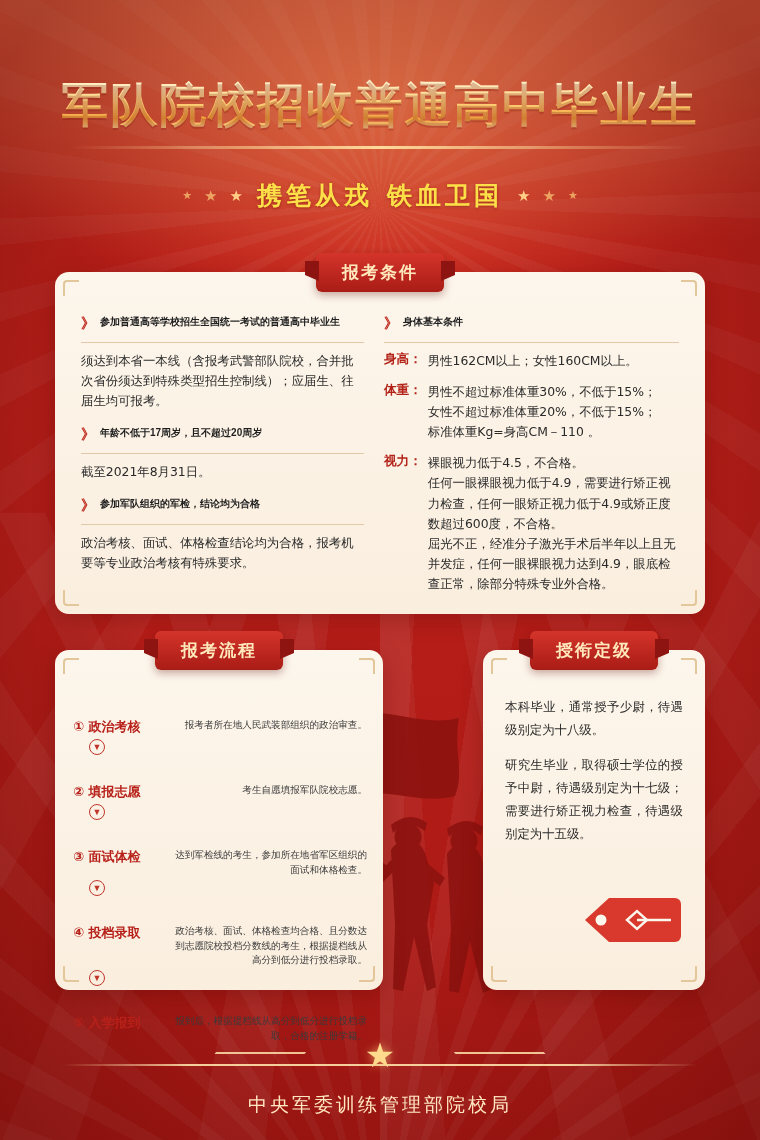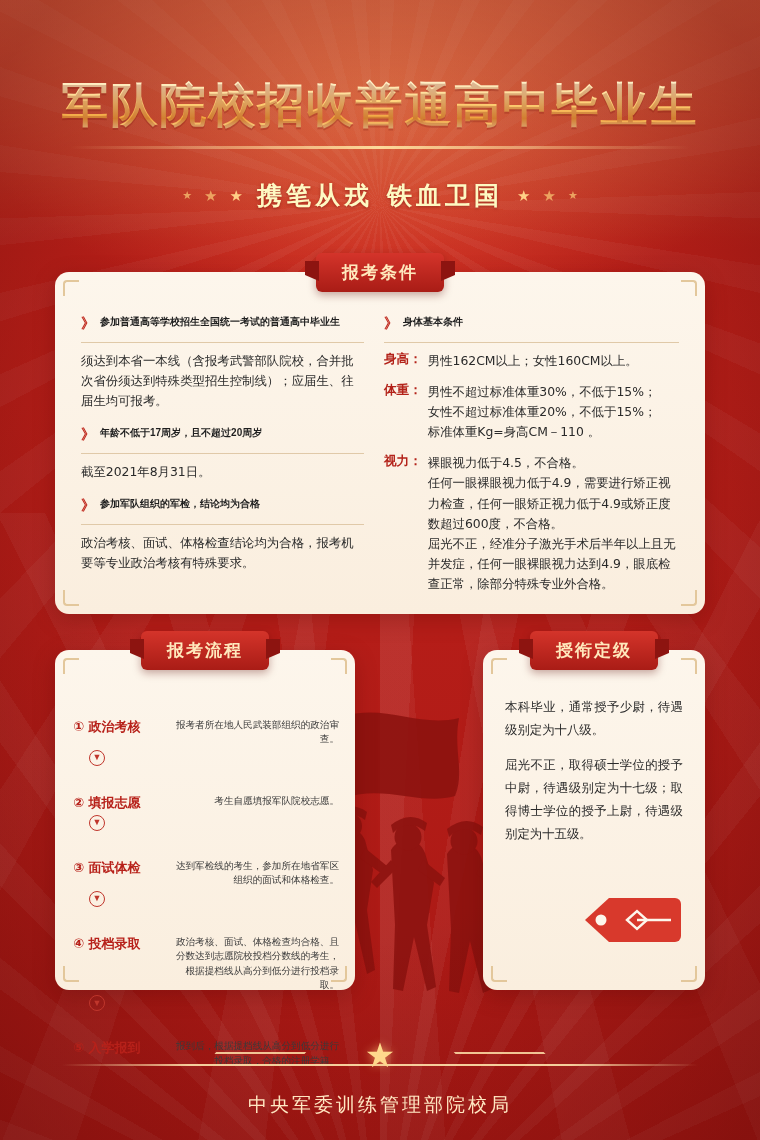--- a/index.html
+++ b/index.html
@@ -55,21 +55,21 @@
   }
   .title-underline {
     margin: 14px auto 0; width: 620px; height: 3px;
     background: linear-gradient(90deg, rgba(255,220,150,0) 0%, rgba(255,225,160,.95) 50%, rgba(255,220,150,0) 100%);
   }
   .subtitle-row {
     margin-top: 30px; display: flex; align-items: center; justify-content: center; gap: 14px;
   }
   .subtitle {
     font-family: "DejaVu Sans", sans-serif;
-    font-size: 25px; font-weight: bold; color: #fef9c3; letter-spacing: 4px;
+    font-size: 25px; font-weight: bold; color: #fde047; letter-spacing: 4px;
     text-shadow: 0 1px 3px rgba(110,12,8,.5);
   }
   .star-run { display:flex; gap:12px; align-items:center; }
   .star-glyph { color: #ffcf86; font-size: 15px; }
   .star-glyph.dim { color: #f3b46a; opacity:.85; }
   .star-glyph.small { font-size: 11px; }
 
   
   .silhouette {
     position: absolute; bottom: 122px; left: 50%; transform: translateX(-50%);
@@ -125,21 +125,21 @@
     font-family: "DejaVu Sans", sans-serif;
     font-size: 12.4px; color: #2a2a2a; line-height: 1.62;
   }
   .kv { display: flex; gap: 6px; margin-bottom: 11px; }
   .kv .k { font-weight: bold; color: #b32219; font-size: 12.6px; white-space: nowrap;
            font-family:Liberation Serif, serif; }
   .kv .v { font-size: 12.4px; color: #2a2a2a; line-height: 1.62; font-family:"DejaVu Sans", sans-serif;}
   .block { margin-bottom: 14px; }
 
   
-  #card-process { top: 650px; left: 55px; width: 300px; height: 340px; }
+  #card-process { top: 650px; left: 55px; width: 328px; height: 340px; }
   .steps { padding: 40px 16px 10px 18px; }
   .step { display: flex; gap: 8px; align-items: flex-start; margin-top: 28px; }
   .step-name {
     font-family: "DejaVu Sans", sans-serif;
     font-weight: bold; font-size: 13px; color: #b7211a; white-space: nowrap; width: 86px;
     line-height: 1.4;
   }
   .step-desc {
     font-family: "DejaVu Sans", sans-serif;
     font-size: 9.6px; color: #3a3a3a; line-height: 1.5; flex: 1; text-align: right;
@@ -371,21 +371,21 @@
 
 <div class="card" id="card-rank">
   <div class="card-corner cc-tl"></div>
   <div class="card-corner cc-tr"></div>
   <div class="card-corner cc-bl"></div>
   <div class="card-corner cc-br"></div>
   <div class="ribbon">授衔定级</div>
 
   <div class="rank-body">
     <div class="rank-p">本科毕业，通常授予少尉，待遇级别定为十八级。</div>
-    <div class="rank-p">屈光不正，取得硕士学位的授予中尉，待遇级别定为十七级；取得博士学位的授予上尉，待遇级别定为十五级。</div>
+    <div class="rank-p">研究生毕业，取得硕士学位的授予中尉，待遇级别定为十七级；需要进行矫正视力检查，待遇级别定为十五级。</div>
   </div>
 
   <div class="tag-deco">
     <svg width="104" height="56" viewBox="0 0 104 56" aria-hidden="true">
       <path d="M30 6 H96 a6 6 0 0 1 6 6 v32 a6 6 0 0 1 -6 6 H30 L6 28 Z" fill="#d8392c"></path>
       <circle cx="22" cy="28" r="5.5" fill="#fdf6ec"></circle>
       <path d="M48 28 l10 -9 10 9 -10 9 Z" fill="none" stroke="#fdf6ec" stroke-width="2.4"></path>
       <path d="M58 28 H92" stroke="#fdf6ec" stroke-width="2.4"></path>
     </svg>
   </div>

